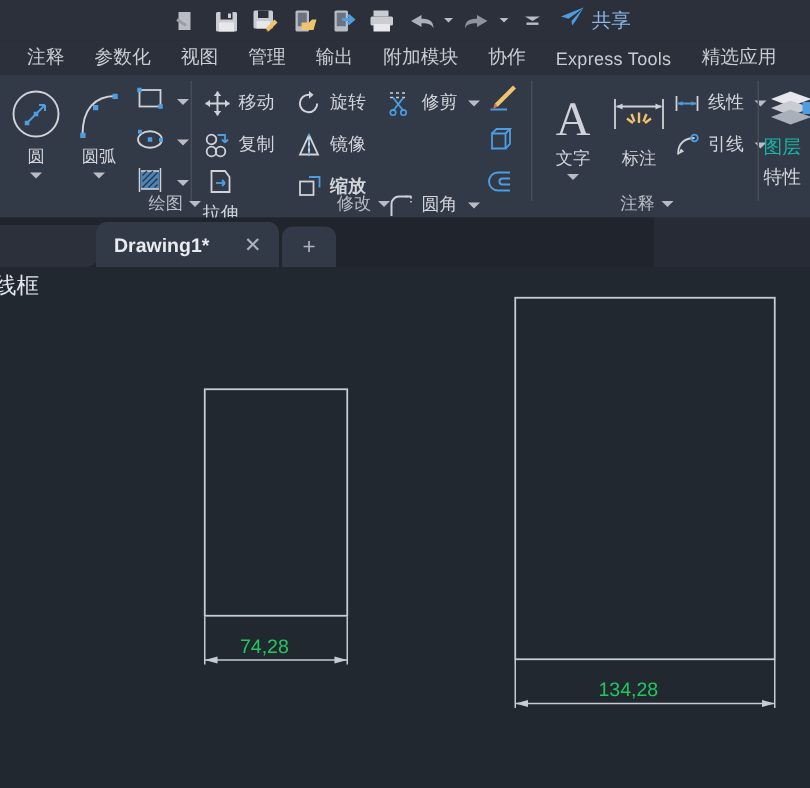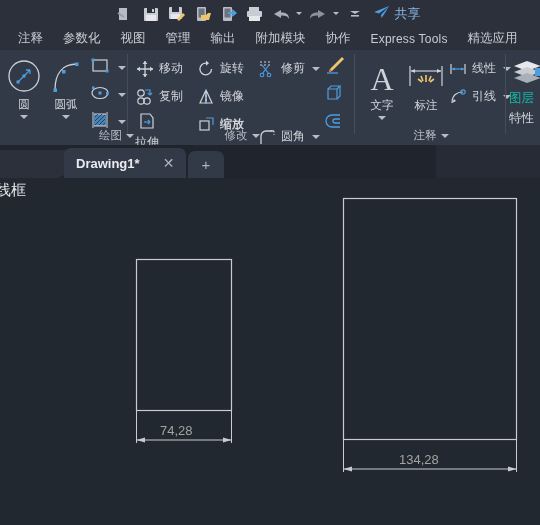--- a/index.html
+++ b/index.html
@@ -116,21 +116,21 @@
 
   
   .canvas{
     position:absolute;left:0;top:178px;width:540px;height:347px;
     background:#212830;overflow:hidden;
   }
   .vs-label{
     position:absolute;left:-4px;top:3px;color:#e4e6ea;font-size:15px;white-space:nowrap;
   }
   .dimtext{
-    position:absolute;color:#a3a3a3;font-size:13px;white-space:nowrap;
+    position:absolute;color:#22c55e;font-size:13px;white-space:nowrap;
   }
 </style>
 </head>
 <body>
 
 <div class="app">
 
   <div class="qat">
 
     <div class="qat-ico" style="margin-left:-8px;">

